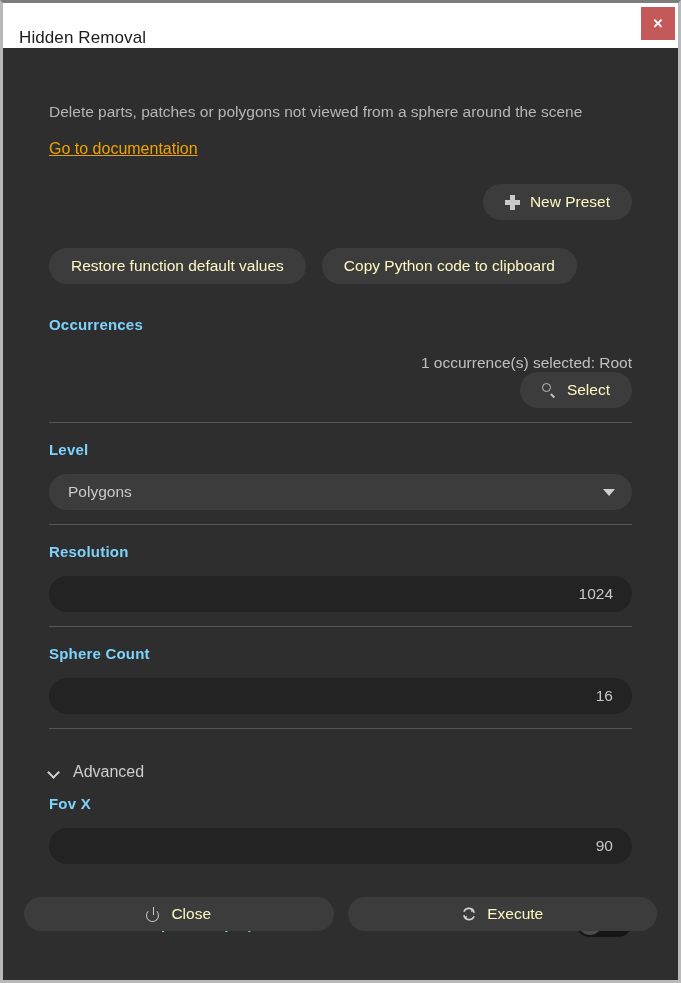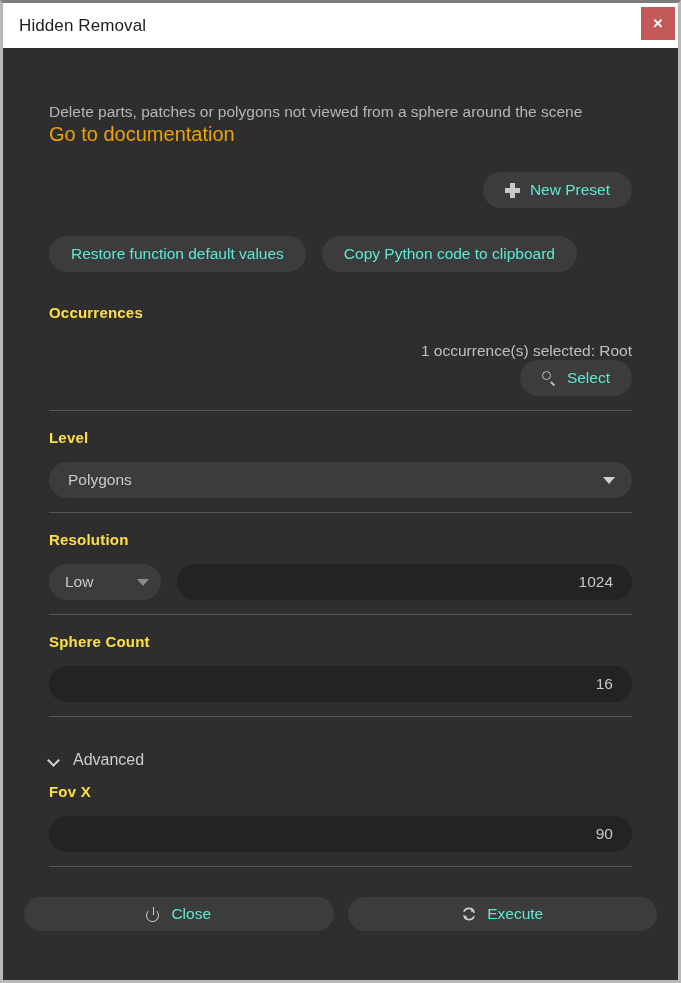--- a/index.html
+++ b/index.html
@@ -22,21 +22,21 @@
     border-top: 3px solid #7d7d7d;
     overflow: hidden;
   }
 
   
   .titlebar {
     position: relative;
     height: 45px;
     background: #ffffff;
     display: flex;
-    align-items: center;
+    align-items: flex-end;
     box-sizing: border-box;
   }
   .titlebar-title {
     font-size: 17px;
     color: #1c1c1c;
     padding-left: 16px;
     letter-spacing: .1px;
     user-select: none;
   }
   .close-btn {
@@ -71,36 +71,38 @@
 
   .desc {
     color: #b6b6b6;
     font-size: 15.5px;
     line-height: 1.45;
     padding-top: 43px;
     max-width: 560px;
   }
   .doclink {
     display: inline-block;
+    margin-top: 17px;
     color: #f0a202;
-    font-size: 20px;
+    font-size: 16px;
+    text-decoration: underline;
     cursor: pointer;
   }
 
   
   .row-right {
     display: flex;
     justify-content: flex-end;
     margin-top: 26px;
   }
   .pill {
     background: #3c3c3c;
     border: none;
     border-radius: 18px;
-    color: #5eead4;
+    color: #fef9c3;
     font-size: 15.5px;
     font-family: "Liberation Sans", sans-serif;
     height: 36px;
     padding: 0 22px;
     display: inline-flex;
     align-items: center;
     justify-content: center;
     gap: 10px;
     cursor: pointer;
   }
@@ -126,21 +128,21 @@
   }
 
   
   .section { padding-top: 32px; }
   .divider {
     height: 1px;
     background: #565656;
     margin-top: 14px;
   }
   .label-bold {
-    color: #fde047;
+    color: #7dd3fc;
     font-size: 15px;
     font-weight: bold;
     letter-spacing: .2px;
   }
   .occ-row {
     display: flex;
     align-items: flex-end;
     justify-content: space-between;
     margin-top: 21px;
     flex-direction: column;
@@ -368,24 +370,20 @@
           <span class="caret"></span>
         </div>
       </div>
       <div class="divider"></div>
     </div>
 
     
     <div class="section" style="padding-top:18px">
       <div class="label-bold">Resolution</div>
       <div class="field-gap inline-row">
-        <div class="combo small">
-          <span>Low</span>
-          <span class="caret dim"></span>
-        </div>
         <div class="numfield">1024</div>
       </div>
       <div class="divider"></div>
     </div>
 
     
     <div class="section" style="padding-top:18px">
       <div class="label-bold">Sphere Count</div>
       <div class="field-gap">
         <div class="numfield">16</div>

